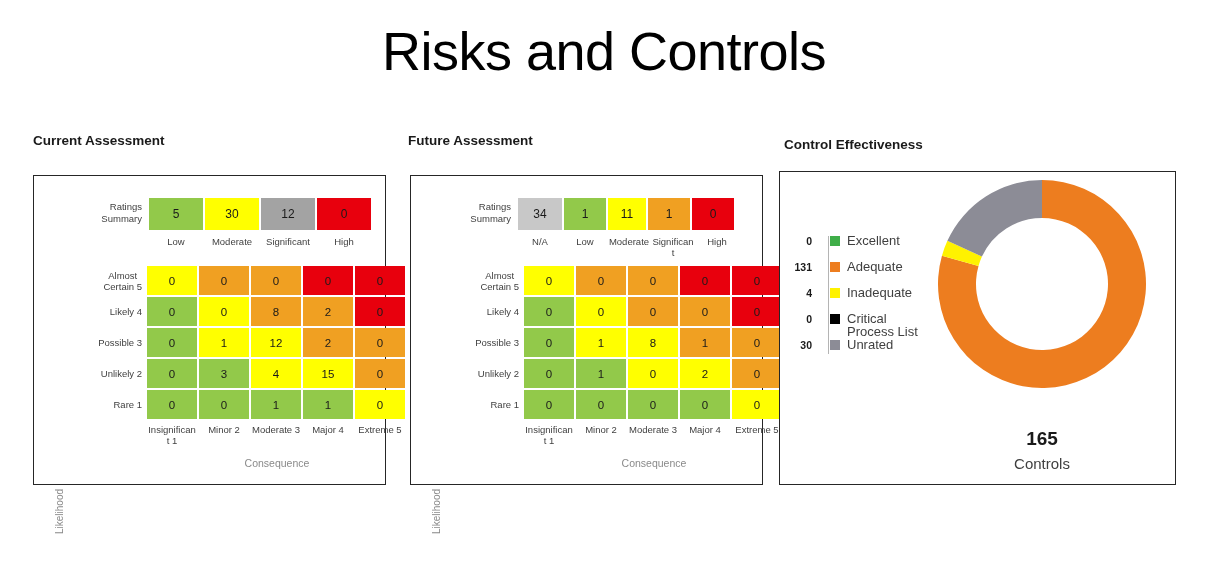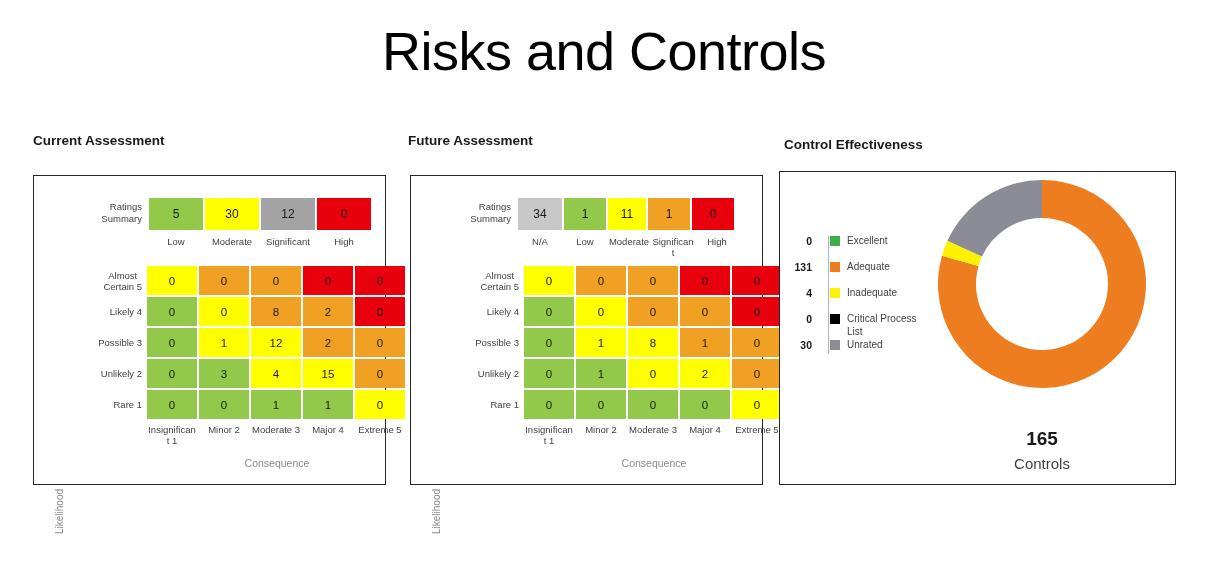--- a/index.html
+++ b/index.html
@@ -170,21 +170,21 @@
   }
   .legend-swatch {
     width: 10px;
     height: 10px;
     margin-left: 10px;
     margin-top: 2px;
     margin-right: 7px;
     flex: none;
   }
   .legend-label {
-    font-size: 10px;
+    font-size: 13px;
     color: #3f3f3f;
     line-height: 13px;
     max-width: 86px;
   }
   .donut { position: absolute; left: 158px; top: 8px; }
   .donut-center-value {
     position: absolute;
     left: 158px;
     top: 256px;
     width: 208px;

